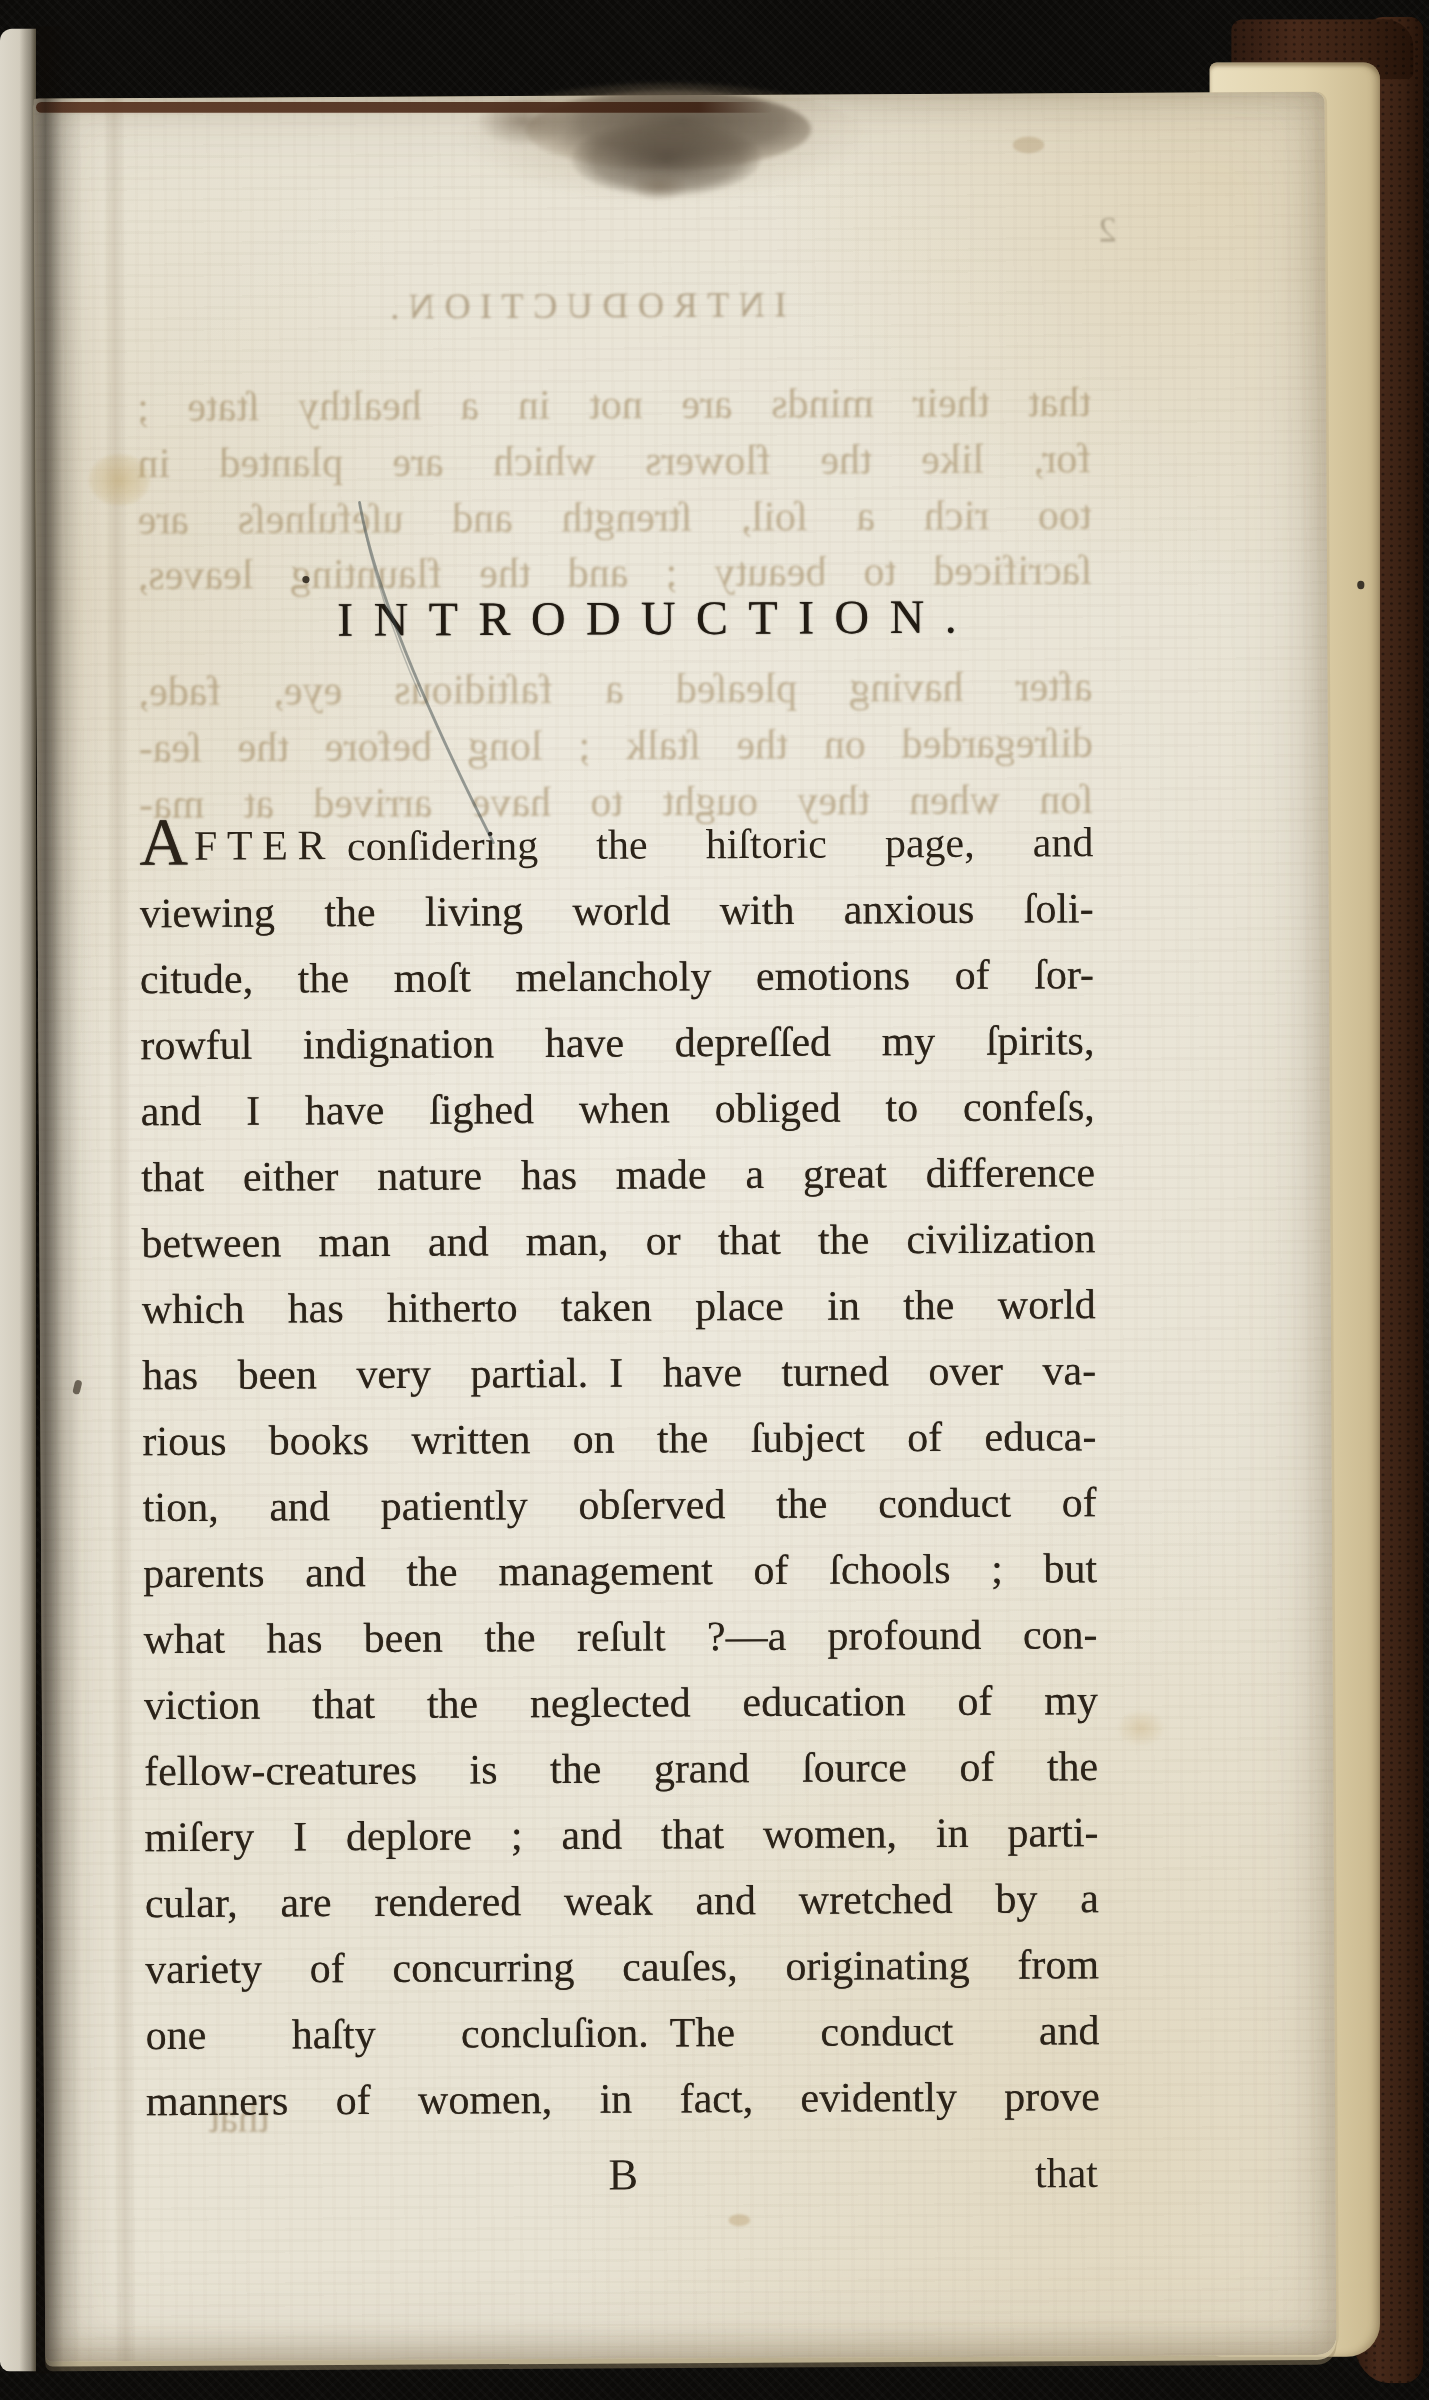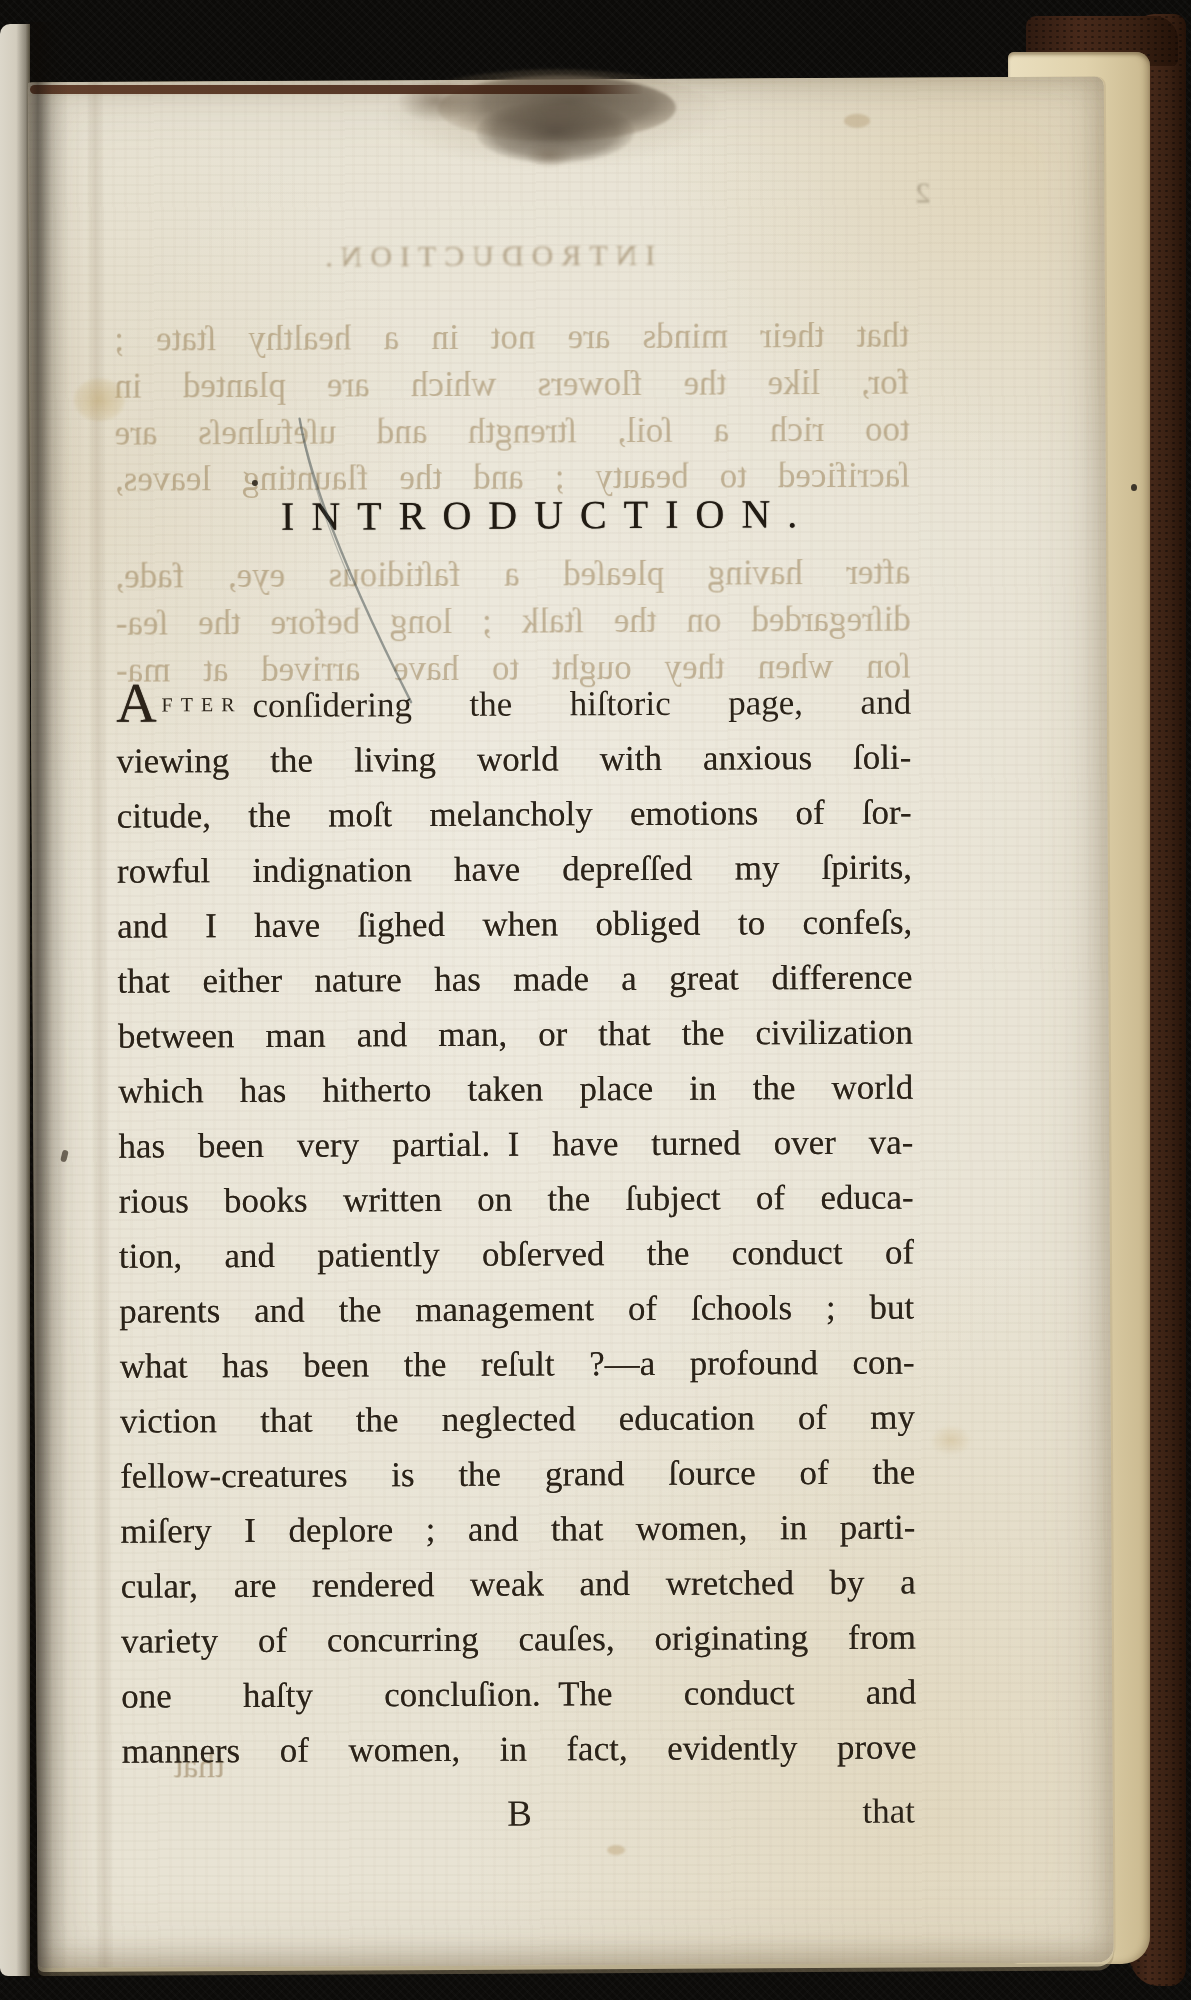--- a/index.html
+++ b/index.html
@@ -93,21 +93,21 @@
   .page-title{
     position:absolute;left:120px;top:412px;width:795px;
     font-size:40px;letter-spacing:17px;text-align:center;color:#211b13;
     text-shadow:0 0 1px rgba(33,27,19,0.85);white-space:nowrap;
   }
   .body-lines{position:absolute;left:85px;top:597px;width:795px;font-size:35px;}
   .pline{height:55px;line-height:55px;text-align:justify;text-align-last:justify;overflow:hidden;
          text-shadow:0 0 0.6px rgba(43,35,25,0.7);}
   .first-line{display:flex;align-items:flex-start;height:55px;overflow:visible;}
   .dropcap{font-size:56px;line-height:48px;text-shadow:0 0 1px rgba(33,27,19,0.9);}
-  .smallcaps{font-size:20px;line-height:53px;letter-spacing:8px;margin-left:5px;}
+  .smallcaps{font-size:35px;line-height:53px;letter-spacing:8px;margin-left:5px;}
   .first-rest{flex:1;margin-left:10px;text-align:justify;text-align-last:justify;line-height:55px;}
   .sig-line{position:absolute;left:85px;top:1706px;width:795px;height:55px;font-size:35px;line-height:55px;}
   .sig-b{position:absolute;left:0;right:0;text-align:center;font-size:37px;}
   .sig-catch{position:absolute;right:2px;}
 
   
   .ghost{
     position:absolute;left:85px;width:795px;height:48px;
     transform:scaleX(-1);color:rgba(148,122,78,0.5);
     font-size:35px;line-height:47px;text-align:justify;text-align-last:justify;

